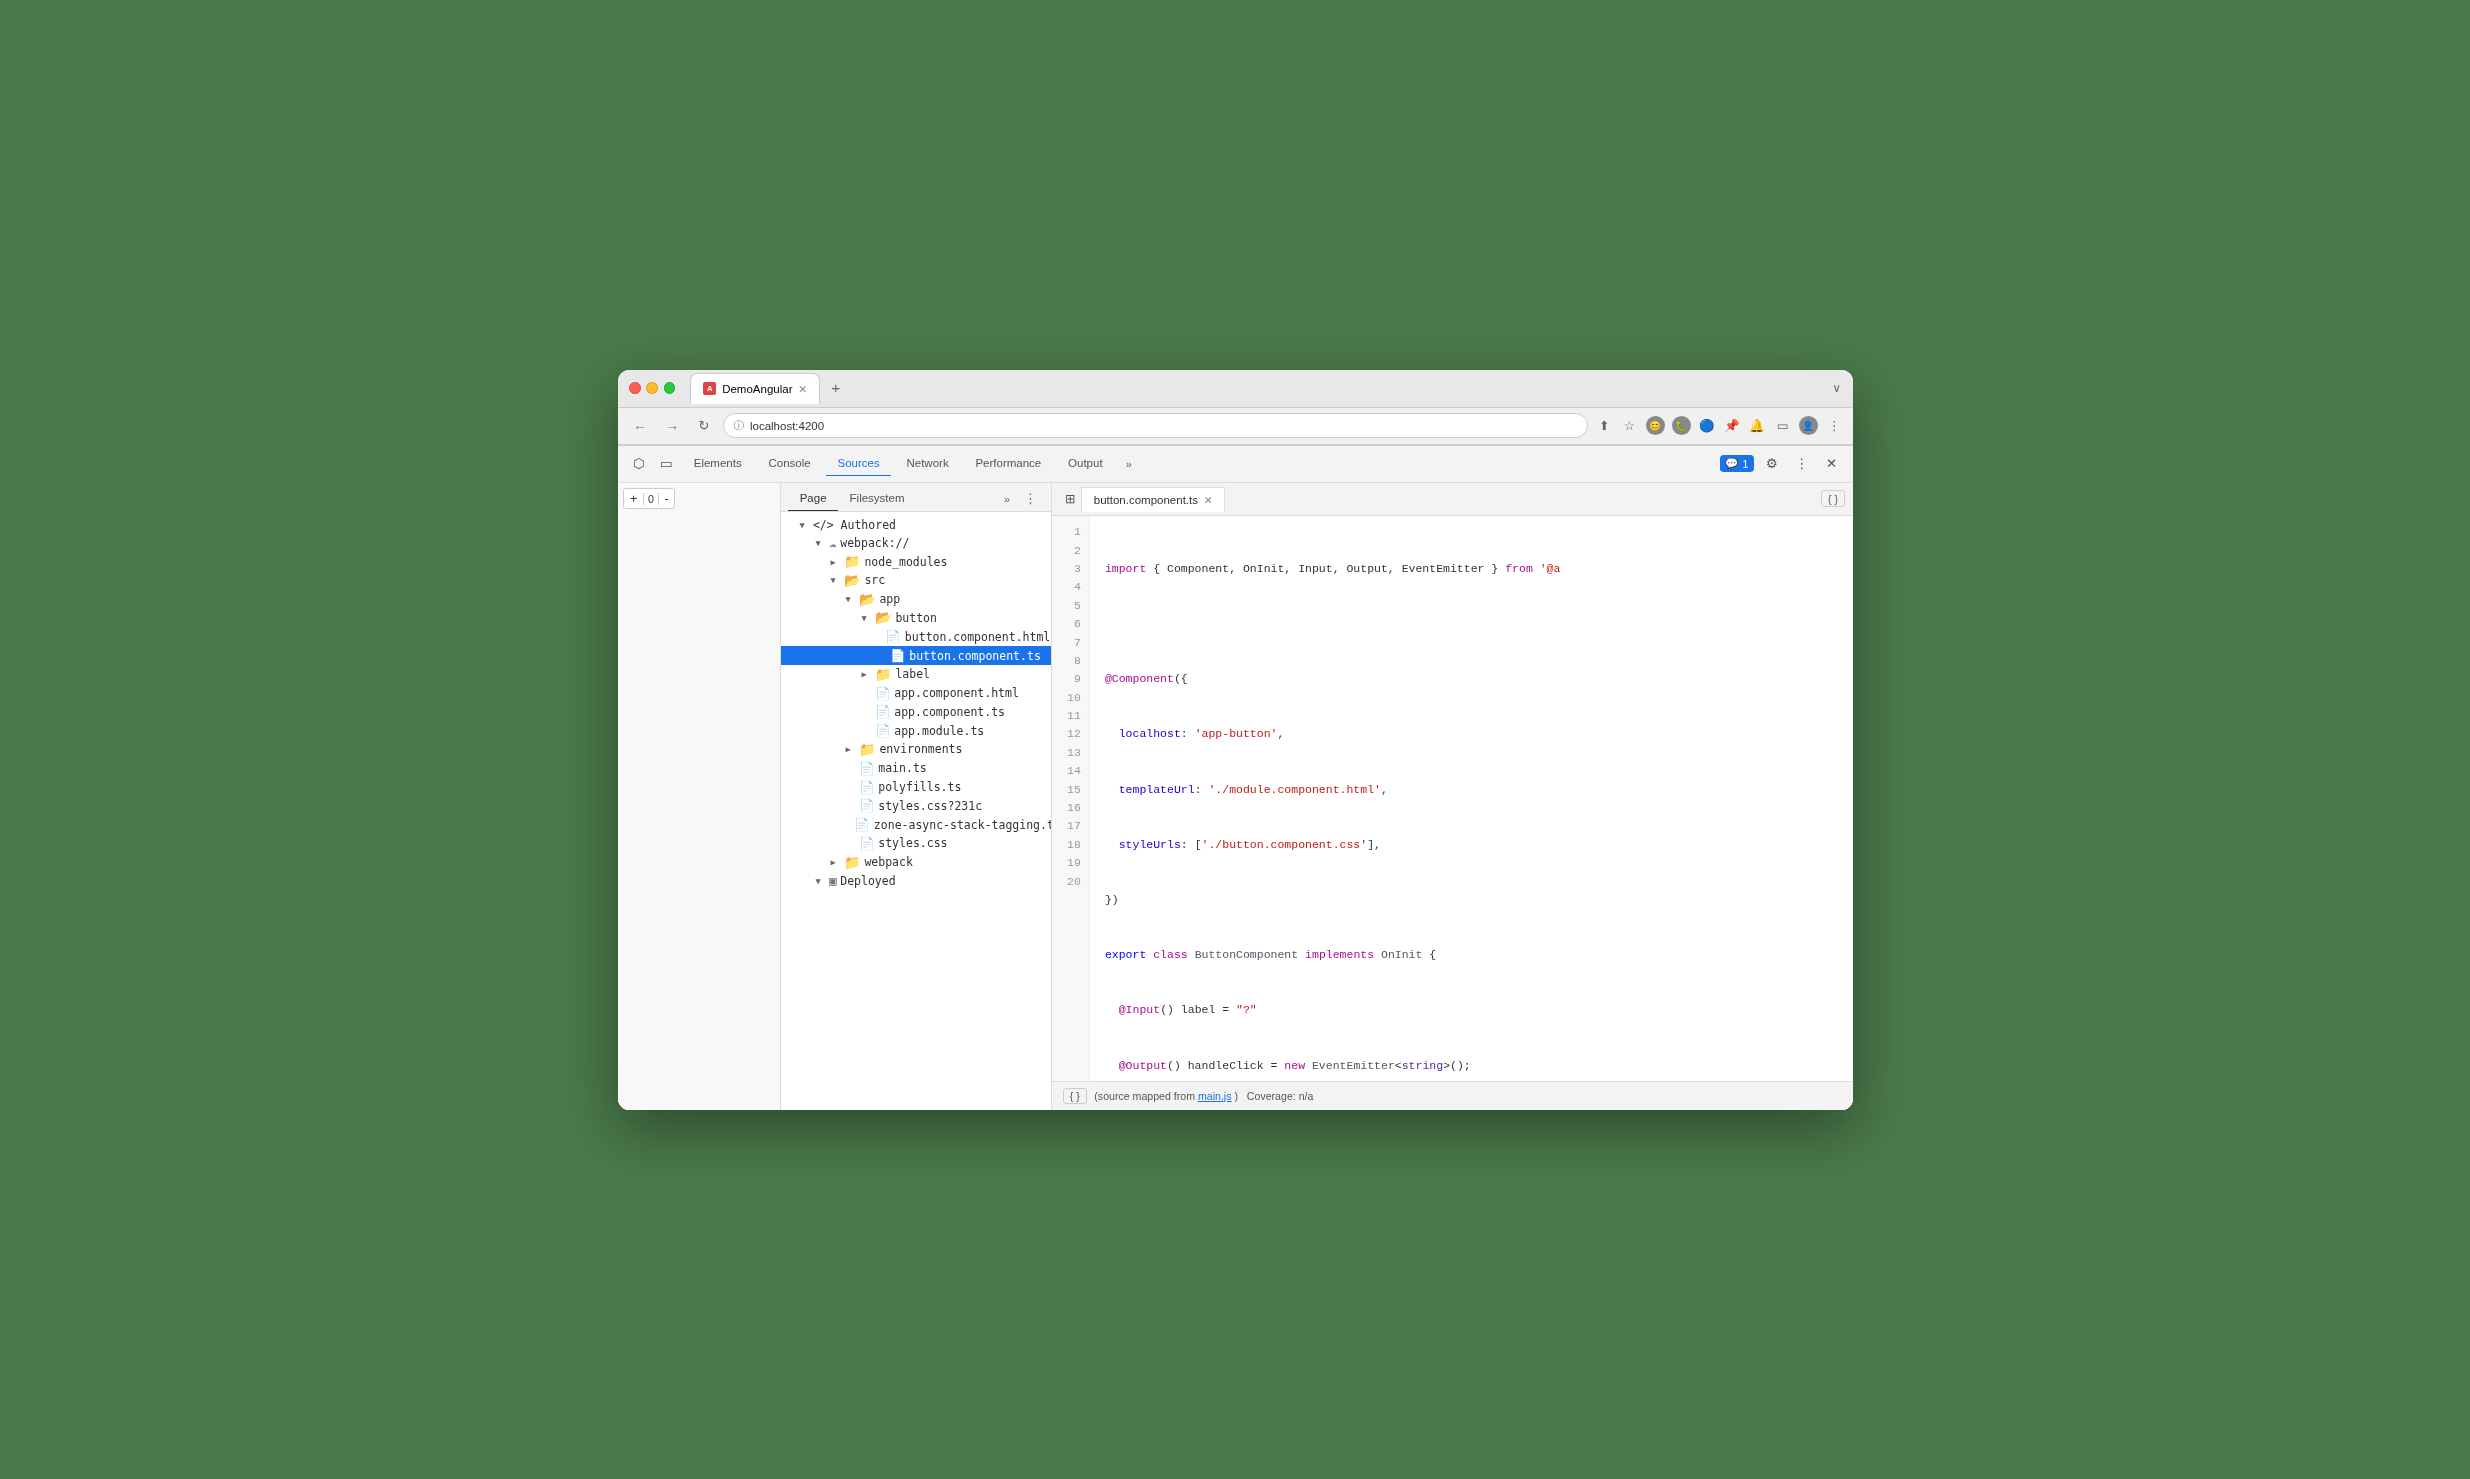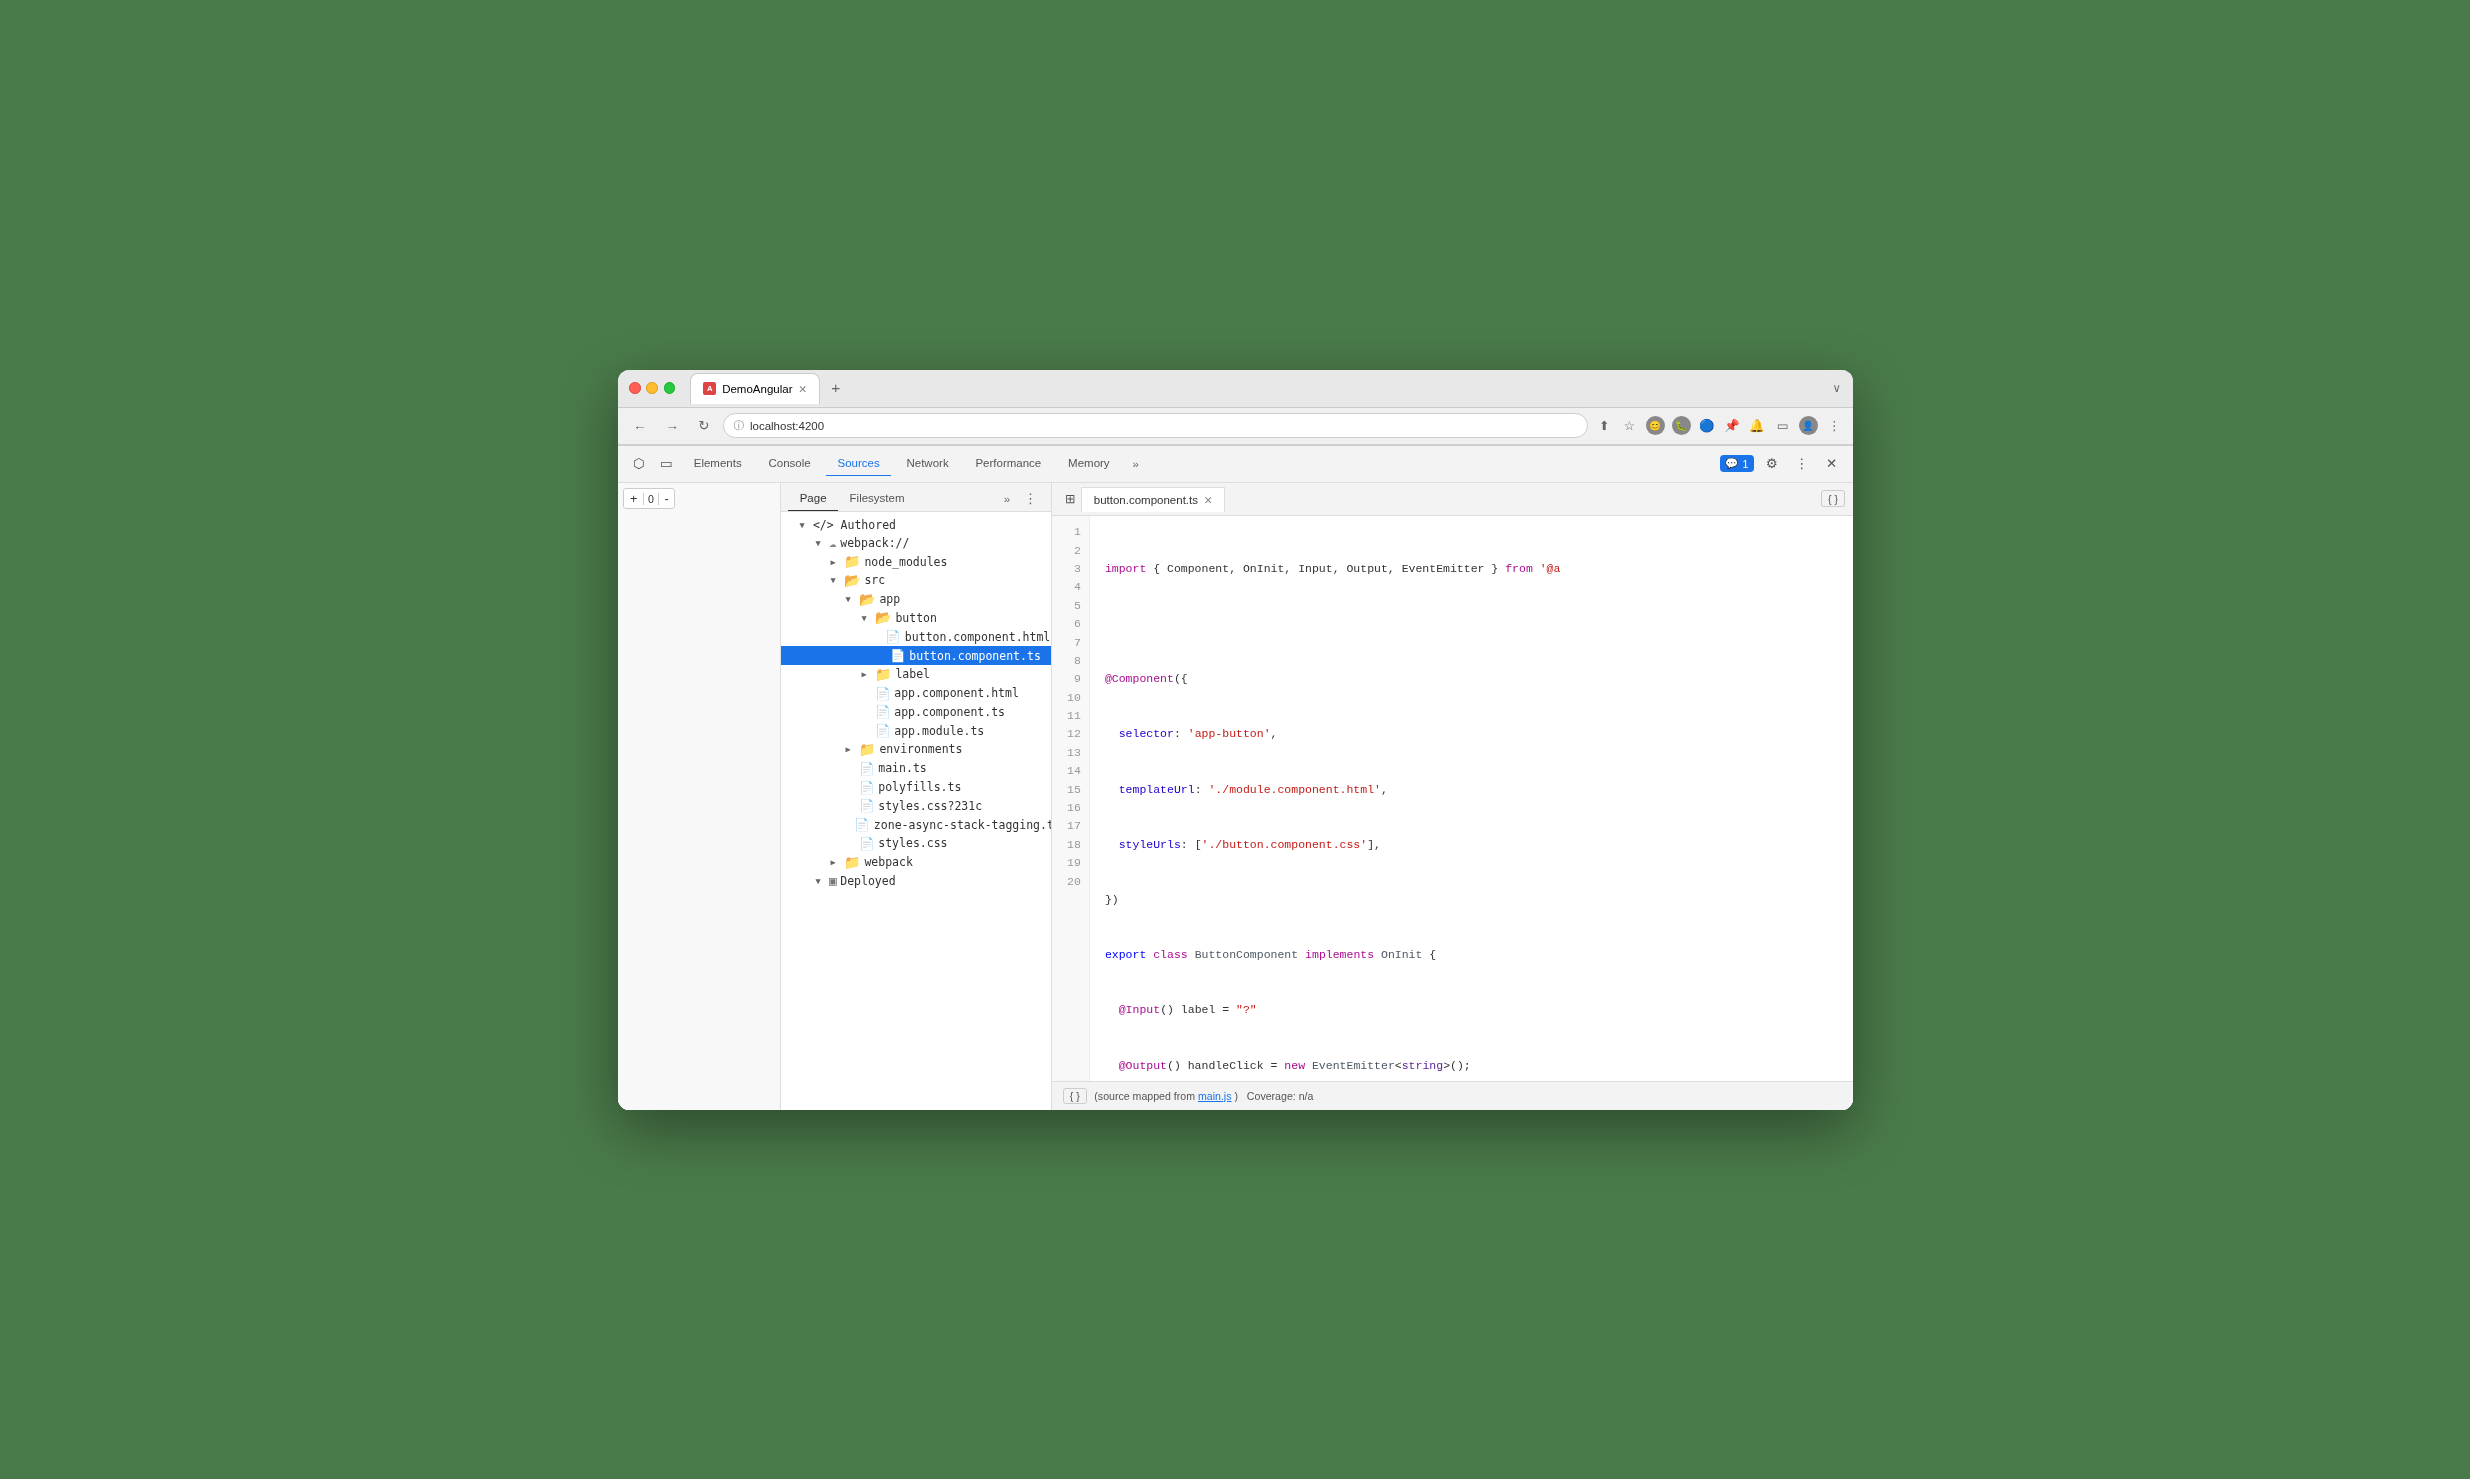--- a/index.html
+++ b/index.html
@@ -487,21 +487,21 @@
   <div class="devtools">
 
     <div class="devtools-toolbar">
       <button class="devtools-icon-btn">⬡</button>
       <button class="devtools-icon-btn">▭</button>
       <div class="devtools-tab">Elements</div>
       <div class="devtools-tab">Console</div>
       <div class="devtools-tab active">Sources</div>
       <div class="devtools-tab">Network</div>
       <div class="devtools-tab">Performance</div>
-      <div class="devtools-tab">Memory</div>
+      <div class="devtools-tab">Output</div>
       <div class="devtools-more">»</div>
       <div class="devtools-right">
         <div class="notification-badge">
           <span>💬</span>
           <span>1</span>
         </div>
         <button class="devtools-icon-btn">⚙</button>
         <button class="devtools-icon-btn">⋮</button>
         <button class="devtools-icon-btn">✕</button>
       </div>
@@ -677,21 +677,21 @@
             <div>16</div>
               <div>17</div>
               <div>18</div>
               <div>19</div>
               <div>20</div>
           </div>
           <div class="code-lines">
             <div class="code-line"><span class="kw">import</span> { Component, OnInit, Input, Output, EventEmitter } <span class="kw">from</span> <span class="str">'@a</span></div>
             <div class="code-line"></div>
             <div class="code-line"><span class="dec">@Component</span>({</div>
-            <div class="code-line">  <span class="fn">selector</span>: <span class="str">'app-button'</span>,</div>
+            <div class="code-line">  <span class="fn">localhost</span>: <span class="str">'app-button'</span>,</div>
             <div class="code-line">  <span class="fn">templateUrl</span>: <span class="str">'./module.component.html'</span>,</div>
             <div class="code-line">  <span class="fn">styleUrls</span>: [<span class="str">'./button.component.css'</span>],</div>
             <div class="code-line">})</div>
             <div class="code-line"><span class="kw2">export</span> <span class="kw">class</span> <span class="cls">ButtonComponent</span> <span class="kw">implements</span> <span class="cls">OnInit</span> {</div>
             <div class="code-line">  <span class="dec">@Input</span>() label = <span class="str">"?"</span></div>
             <div class="code-line">  <span class="dec">@Output</span>() handleClick = <span class="kw">new</span> <span class="cls">EventEmitter</span>&lt;<span class="type">string</span>&gt;();</div>
             
             
             
             

